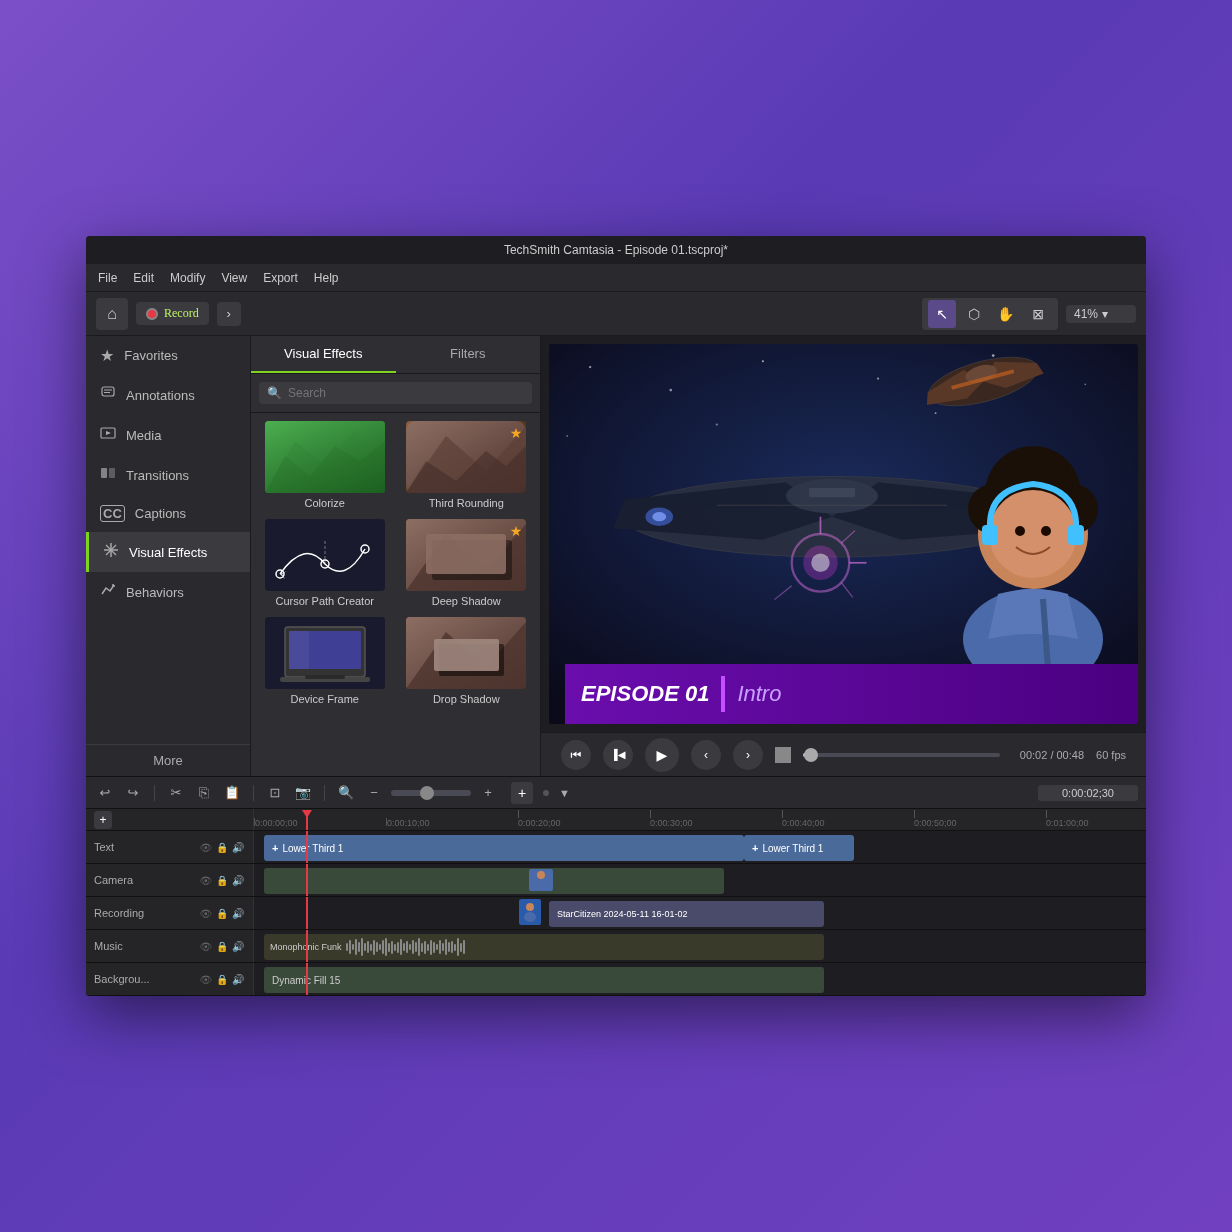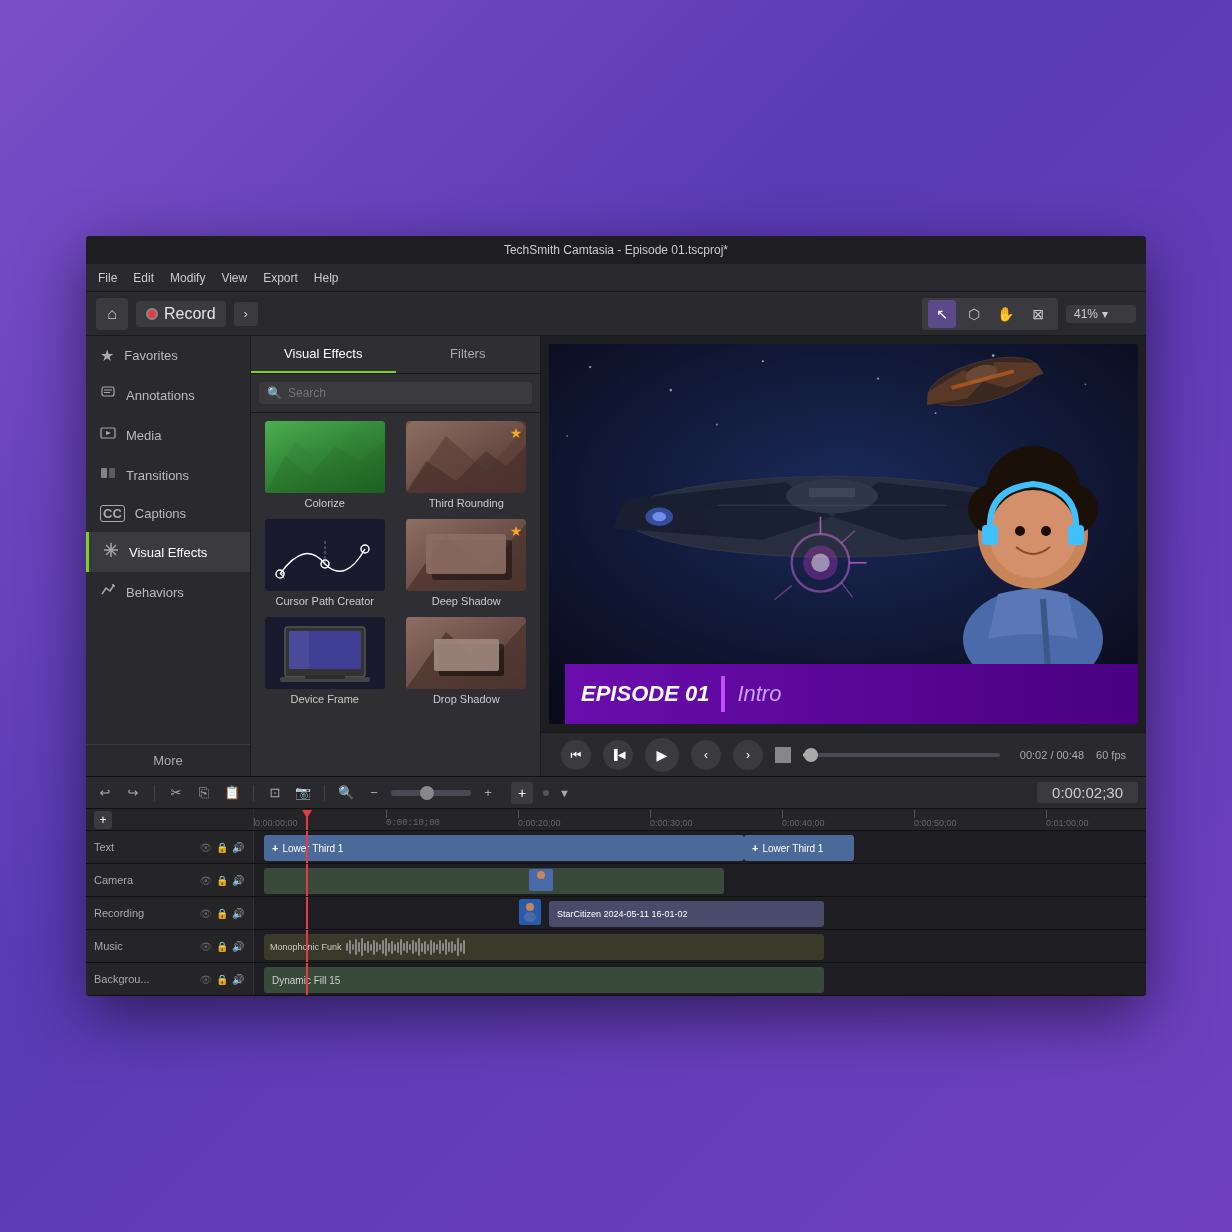--- a/index.html
+++ b/index.html
@@ -78,23 +78,24 @@
       padding: 4px 10px;
       cursor: pointer;
     }
     .record-dot {
       width: 12px; height: 12px;
       background: #e63946;
       border-radius: 50%;
       border: 2px solid #888;
     }
     .record-label {
-      font-size: 16px;
-      color: #e5e5e5;
+      font-size: 12px;
+      color: #bef264;
       font-weight: 500;
+      font-family: Liberation Serif, serif;
     }
     .chevron-btn {
       width: 24px; height: 24px;
       background: #3a3a3f;
       border-radius: 4px;
       display: flex; align-items: center; justify-content: center;
       cursor: pointer;
       color: #ccc;
       font-size: 13px;
     }
@@ -416,25 +417,25 @@
     }
     .tl-btn {
       width: 22px; height: 22px;
       display: flex; align-items: center; justify-content: center;
       color: #aaa;
       cursor: pointer;
       font-size: 13px;
     }
     .tl-separator { width: 1px; height: 16px; background: #444; margin: 0 4px; }
     .tl-time-indicator {
-      font-size: 15px;
+      font-size: 11px;
       color: #ccc;
       margin-left: auto;
       background: #3a3a3f;
-      padding: 2px 15px;
+      padding: 2px 24px;
       border-radius: 3px;
     }
     .tl-add-btn {
       width: 22px; height: 22px;
       display: flex; align-items: center; justify-content: center;
       background: #3a3a3f;
       border-radius: 3px;
       cursor: pointer;
       color: #fff;
       font-size: 14px;
@@ -898,21 +899,21 @@
           <div style="flex:1;display:flex;align-items:flex-end;padding-bottom:2px;position:relative;overflow:hidden;">
 
             <div style="position:absolute;left:52px;top:0;width:2px;height:100%;background:#e63946;z-index:10;">
               <div style="width:0;height:0;border-left:5px solid transparent;border-right:5px solid transparent;border-top:8px solid #e63946;position:absolute;top:0;left:-4px;"></div>
             </div>
             <div style="display:flex;align-items:flex-end;height:100%;">
               <div style="min-width:132px;display:flex;flex-direction:row;align-items:flex-start;">
                 <div style="width:1px;height:8px;background:#555;"></div>
                 <span style="font-size:9px;color:#666;white-space:nowrap;">0:00:00;00</span>
               </div>
-              <div style="min-width:132px;display:flex;flex-direction:column;align-items:flex-start;font-family:Liberation Mono, monospace;">
+              <div style="min-width:132px;display:flex;flex-direction:row;align-items:flex-start;">
                 <div style="width:1px;height:8px;background:#555;"></div>
                 <span style="font-size:9px;color:#666;white-space:nowrap;">0:00:10;00</span>
               </div>
               <div style="min-width:132px;display:flex;flex-direction:column;align-items:flex-start;">
                 <div style="width:1px;height:8px;background:#555;"></div>
                 <span style="font-size:9px;color:#666;white-space:nowrap;">0:00:20;00</span>
               </div>
               <div style="min-width:132px;display:flex;flex-direction:column;align-items:flex-start;">
                 <div style="width:1px;height:8px;background:#555;"></div>
                 <span style="font-size:9px;color:#666;white-space:nowrap;">0:00:30;00</span>

